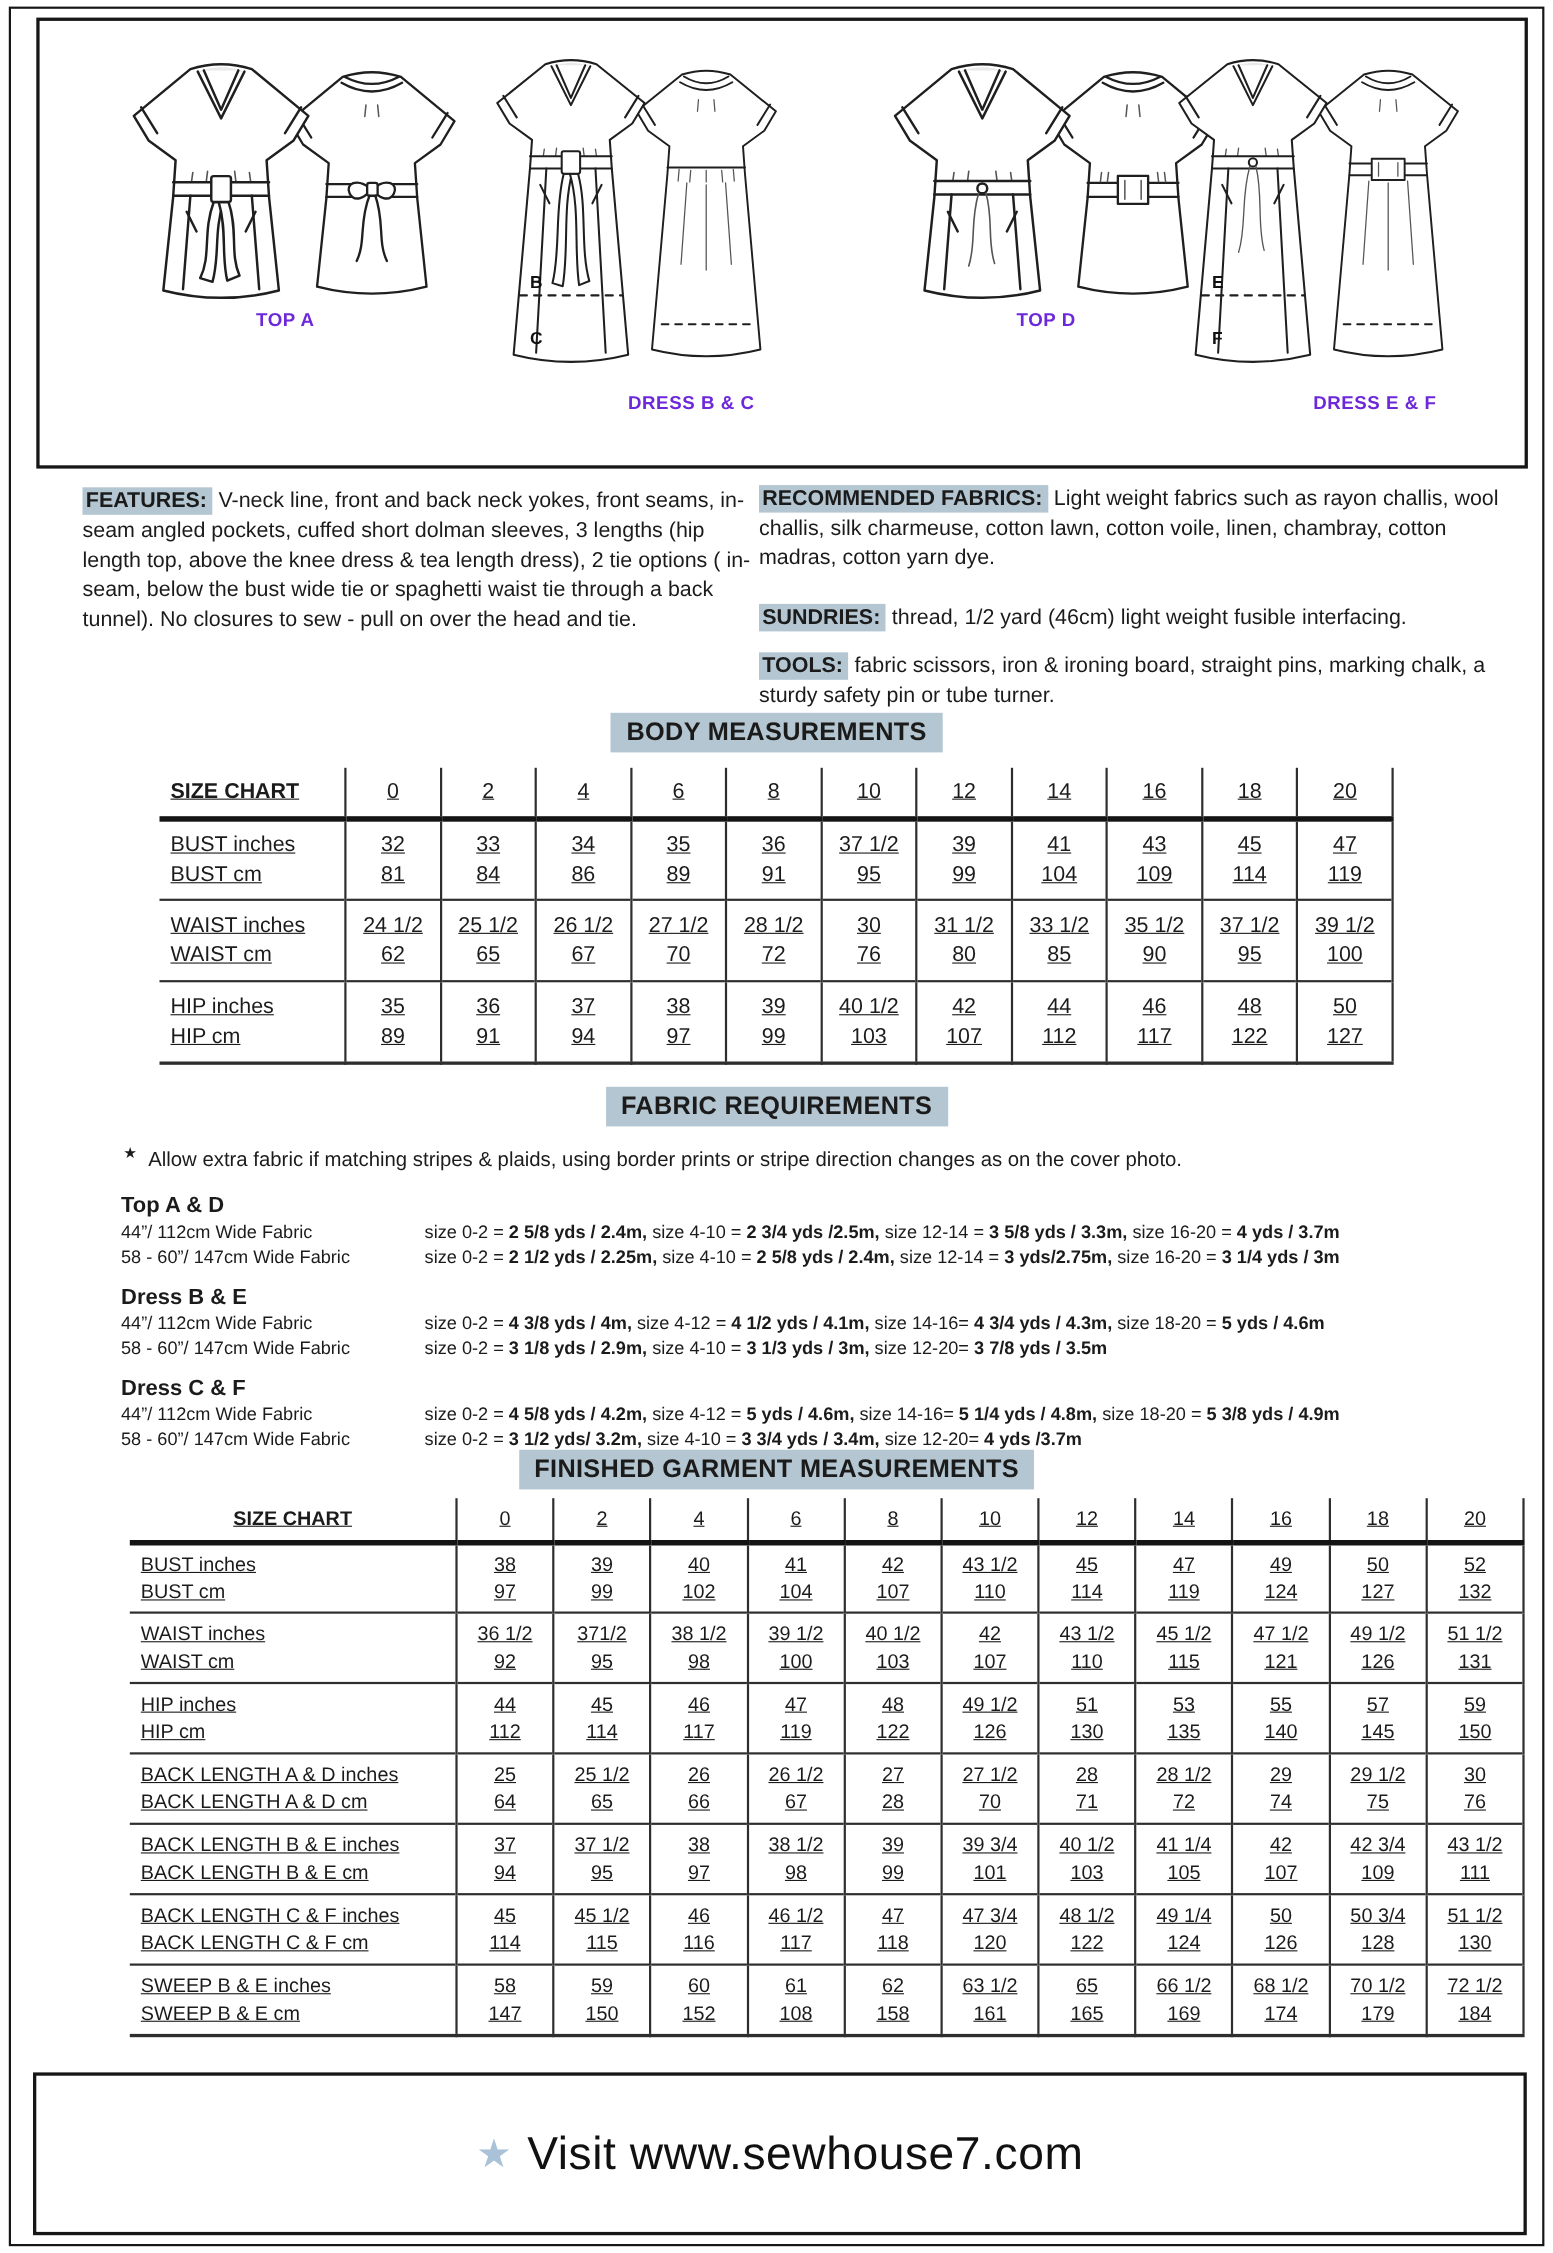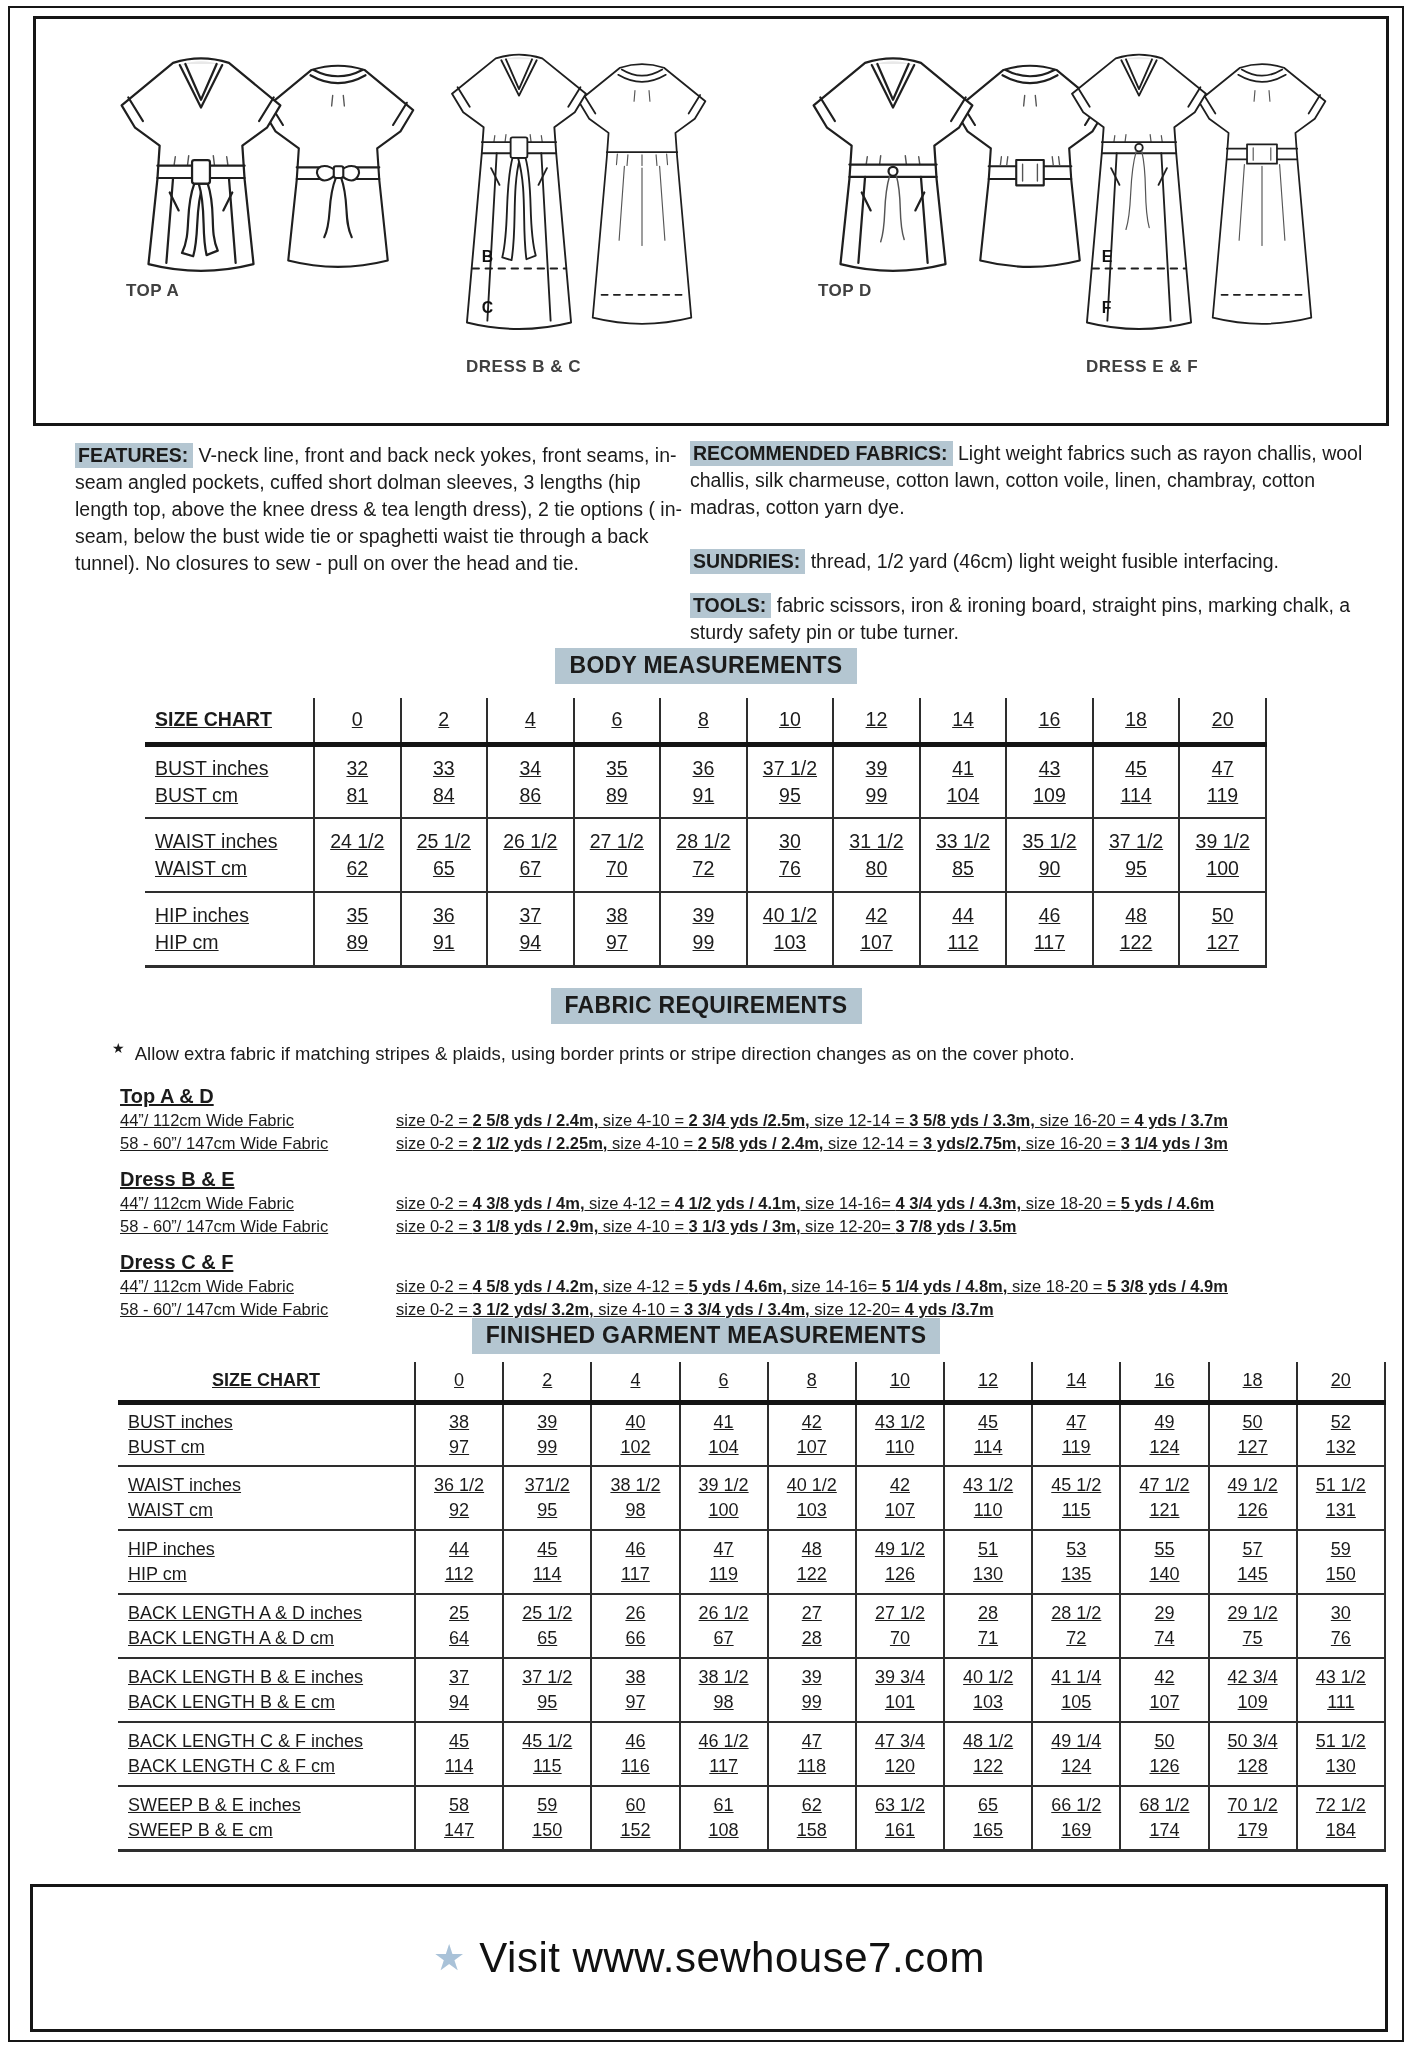--- a/index.html
+++ b/index.html
@@ -10,21 +10,21 @@
 
   
   .panel-top{position:absolute;left:33px;top:16px;width:1350px;height:404px;border:3px solid #161616;background:#fff;}
   .flat-group{position:absolute;}
   .flat{position:absolute;overflow:visible;}
   .flat path,.flat line,.flat rect,.flat circle{fill:#fff;stroke:#1f1f1f;stroke-width:2;stroke-linejoin:round;stroke-linecap:round;}
   .flat .fillonly{stroke:none;fill:#e9e9e9;}
   .flat .thin{stroke-width:1.3;stroke:#555;}
   .flat .dash{stroke-dasharray:7 7;}
   .flat text{stroke:none;fill:#111;font-weight:bold;font-size:17px;font-family:"Liberation Sans",sans-serif;}
-  .flat-label{position:absolute;font-weight:bold;font-size:17px;letter-spacing:.5px;text-align:left;color:#404040;}
+  .flat-label{position:absolute;font-weight:bold;font-size:17px;letter-spacing:.5px;text-align:right;color:#6d28d9;}
 
   
   .para{position:absolute;font-size:19.5px;line-height:27px;margin:0;}
   .hl{background:var(--hl);font-weight:bold;padding:1px 5px 2px 3px;}
   .sec-head{position:absolute;left:0;width:100%;text-align:center;margin:0;}
   .sec-head span{display:inline-block;background:var(--hl);font-weight:bold;font-size:23px;letter-spacing:.3px;padding:4px 14px 5px;}
 
   
   .mtable{border-collapse:collapse;table-layout:fixed;width:100%;text-decoration:underline;}
   .mtable th,.mtable td{border-left:2px solid var(--line);text-align:center;vertical-align:middle;padding:0;}
@@ -36,21 +36,21 @@
   .mtable tbody tr + tr{border-top:2px solid var(--line);}
   .mtable tbody tr:last-child{border-bottom:3px solid var(--line);}
   .t-body{position:absolute;left:145px;top:698px;width:1122px;font-size:19.5px;line-height:27px;}
   .t-body thead tr{height:46px;} .t-body tbody tr{height:74px;} .t-body th:first-child{width:158px;}
   .t-fin{position:absolute;left:118px;top:1362px;width:1268px;font-size:18px;line-height:25px;}
   .t-fin thead tr{height:40px;} .t-fin tbody tr{height:64px;} .t-fin th:first-child{width:296px;text-align:center !important;padding-left:0 !important;}
 
   
   .fab-note{position:absolute;left:112px;top:1040px;width:1220px;font-size:18.5px;}
   .fab-note .star{font-size:14px;vertical-align:7px;margin-right:6px;}
-  .fab-wrap{position:absolute;left:120px;top:1072px;width:1260px;text-decoration:underline;}
+  .fab-wrap{position:absolute;left:110px;top:1072px;width:1260px;}
   .fab-title{font-weight:bold;font-size:20px;margin:13px 0 1px;}
   .fab-row{display:flex;font-size:16.5px;line-height:23px;}
   .fab-w{flex:none;width:276px;}
   .fab-v .b{font-weight:bold;}
 
   
   .panel-footer{position:absolute;left:30px;top:1884px;width:1352px;height:142px;border:3px solid #161616;
                 display:flex;align-items:center;justify-content:center;}
   .footer-inner{display:flex;align-items:center;gap:14px;}
   .footer-star{font-size:36px;color:var(--star);line-height:1;}

